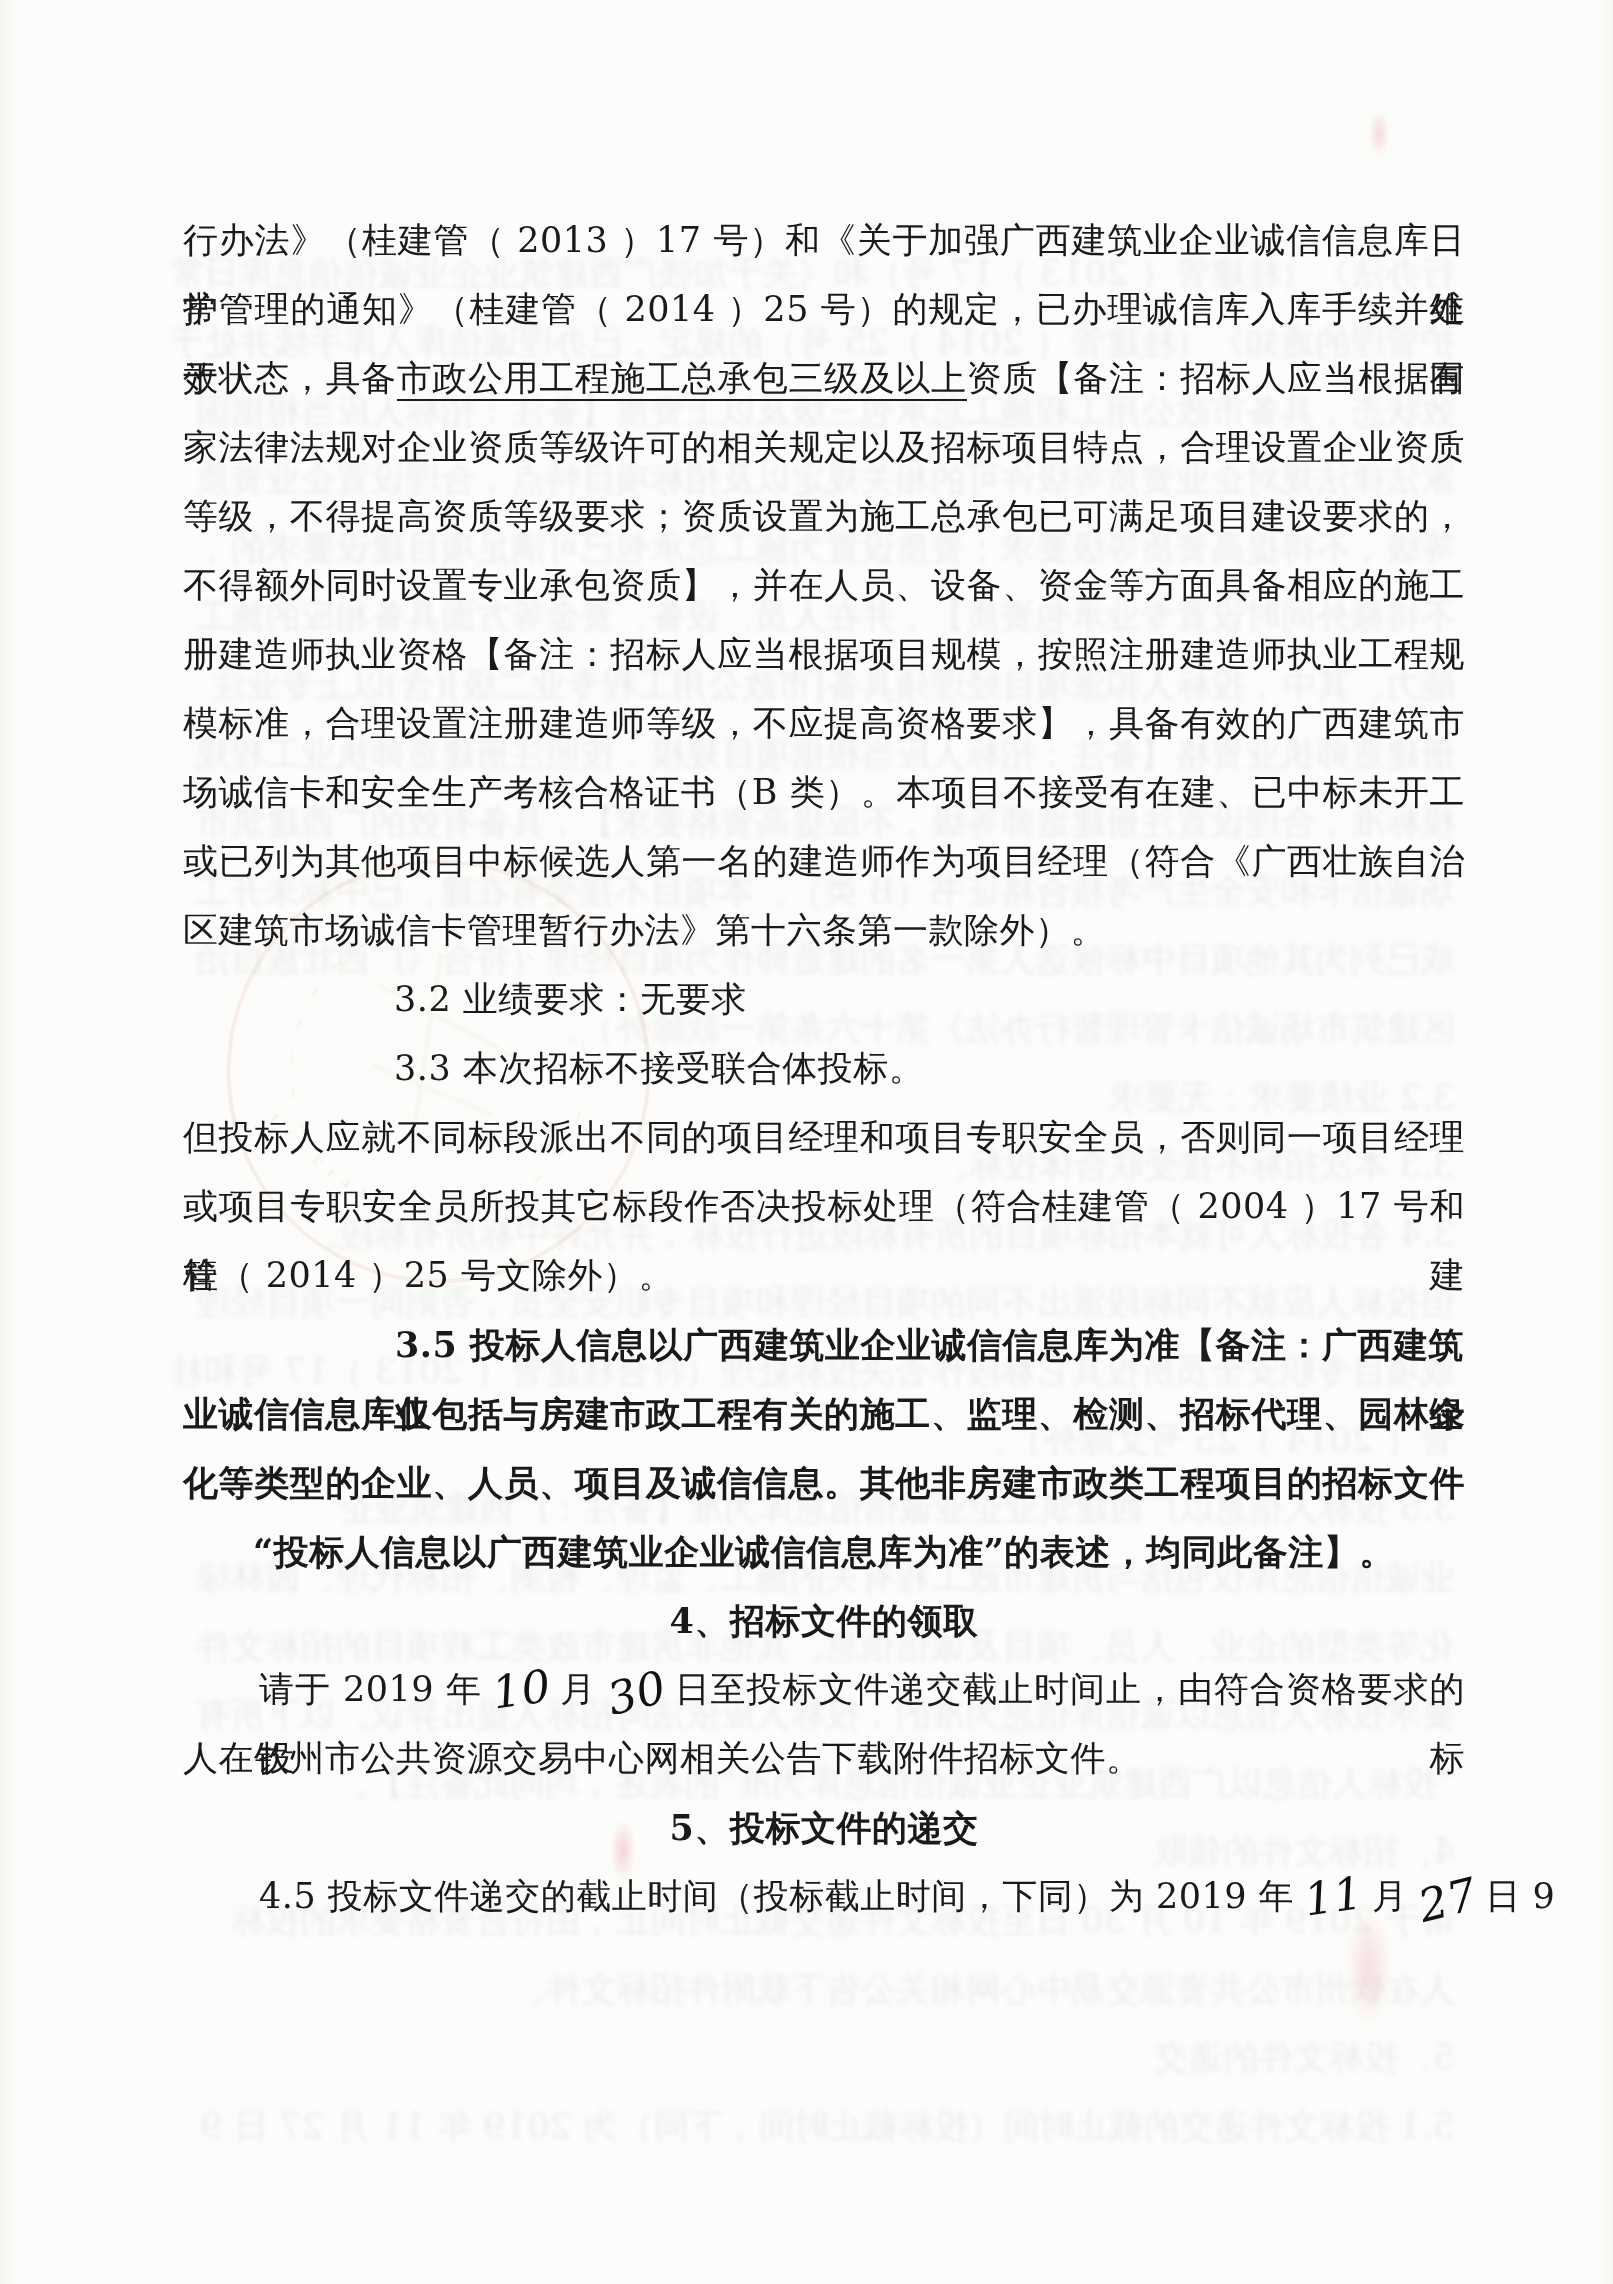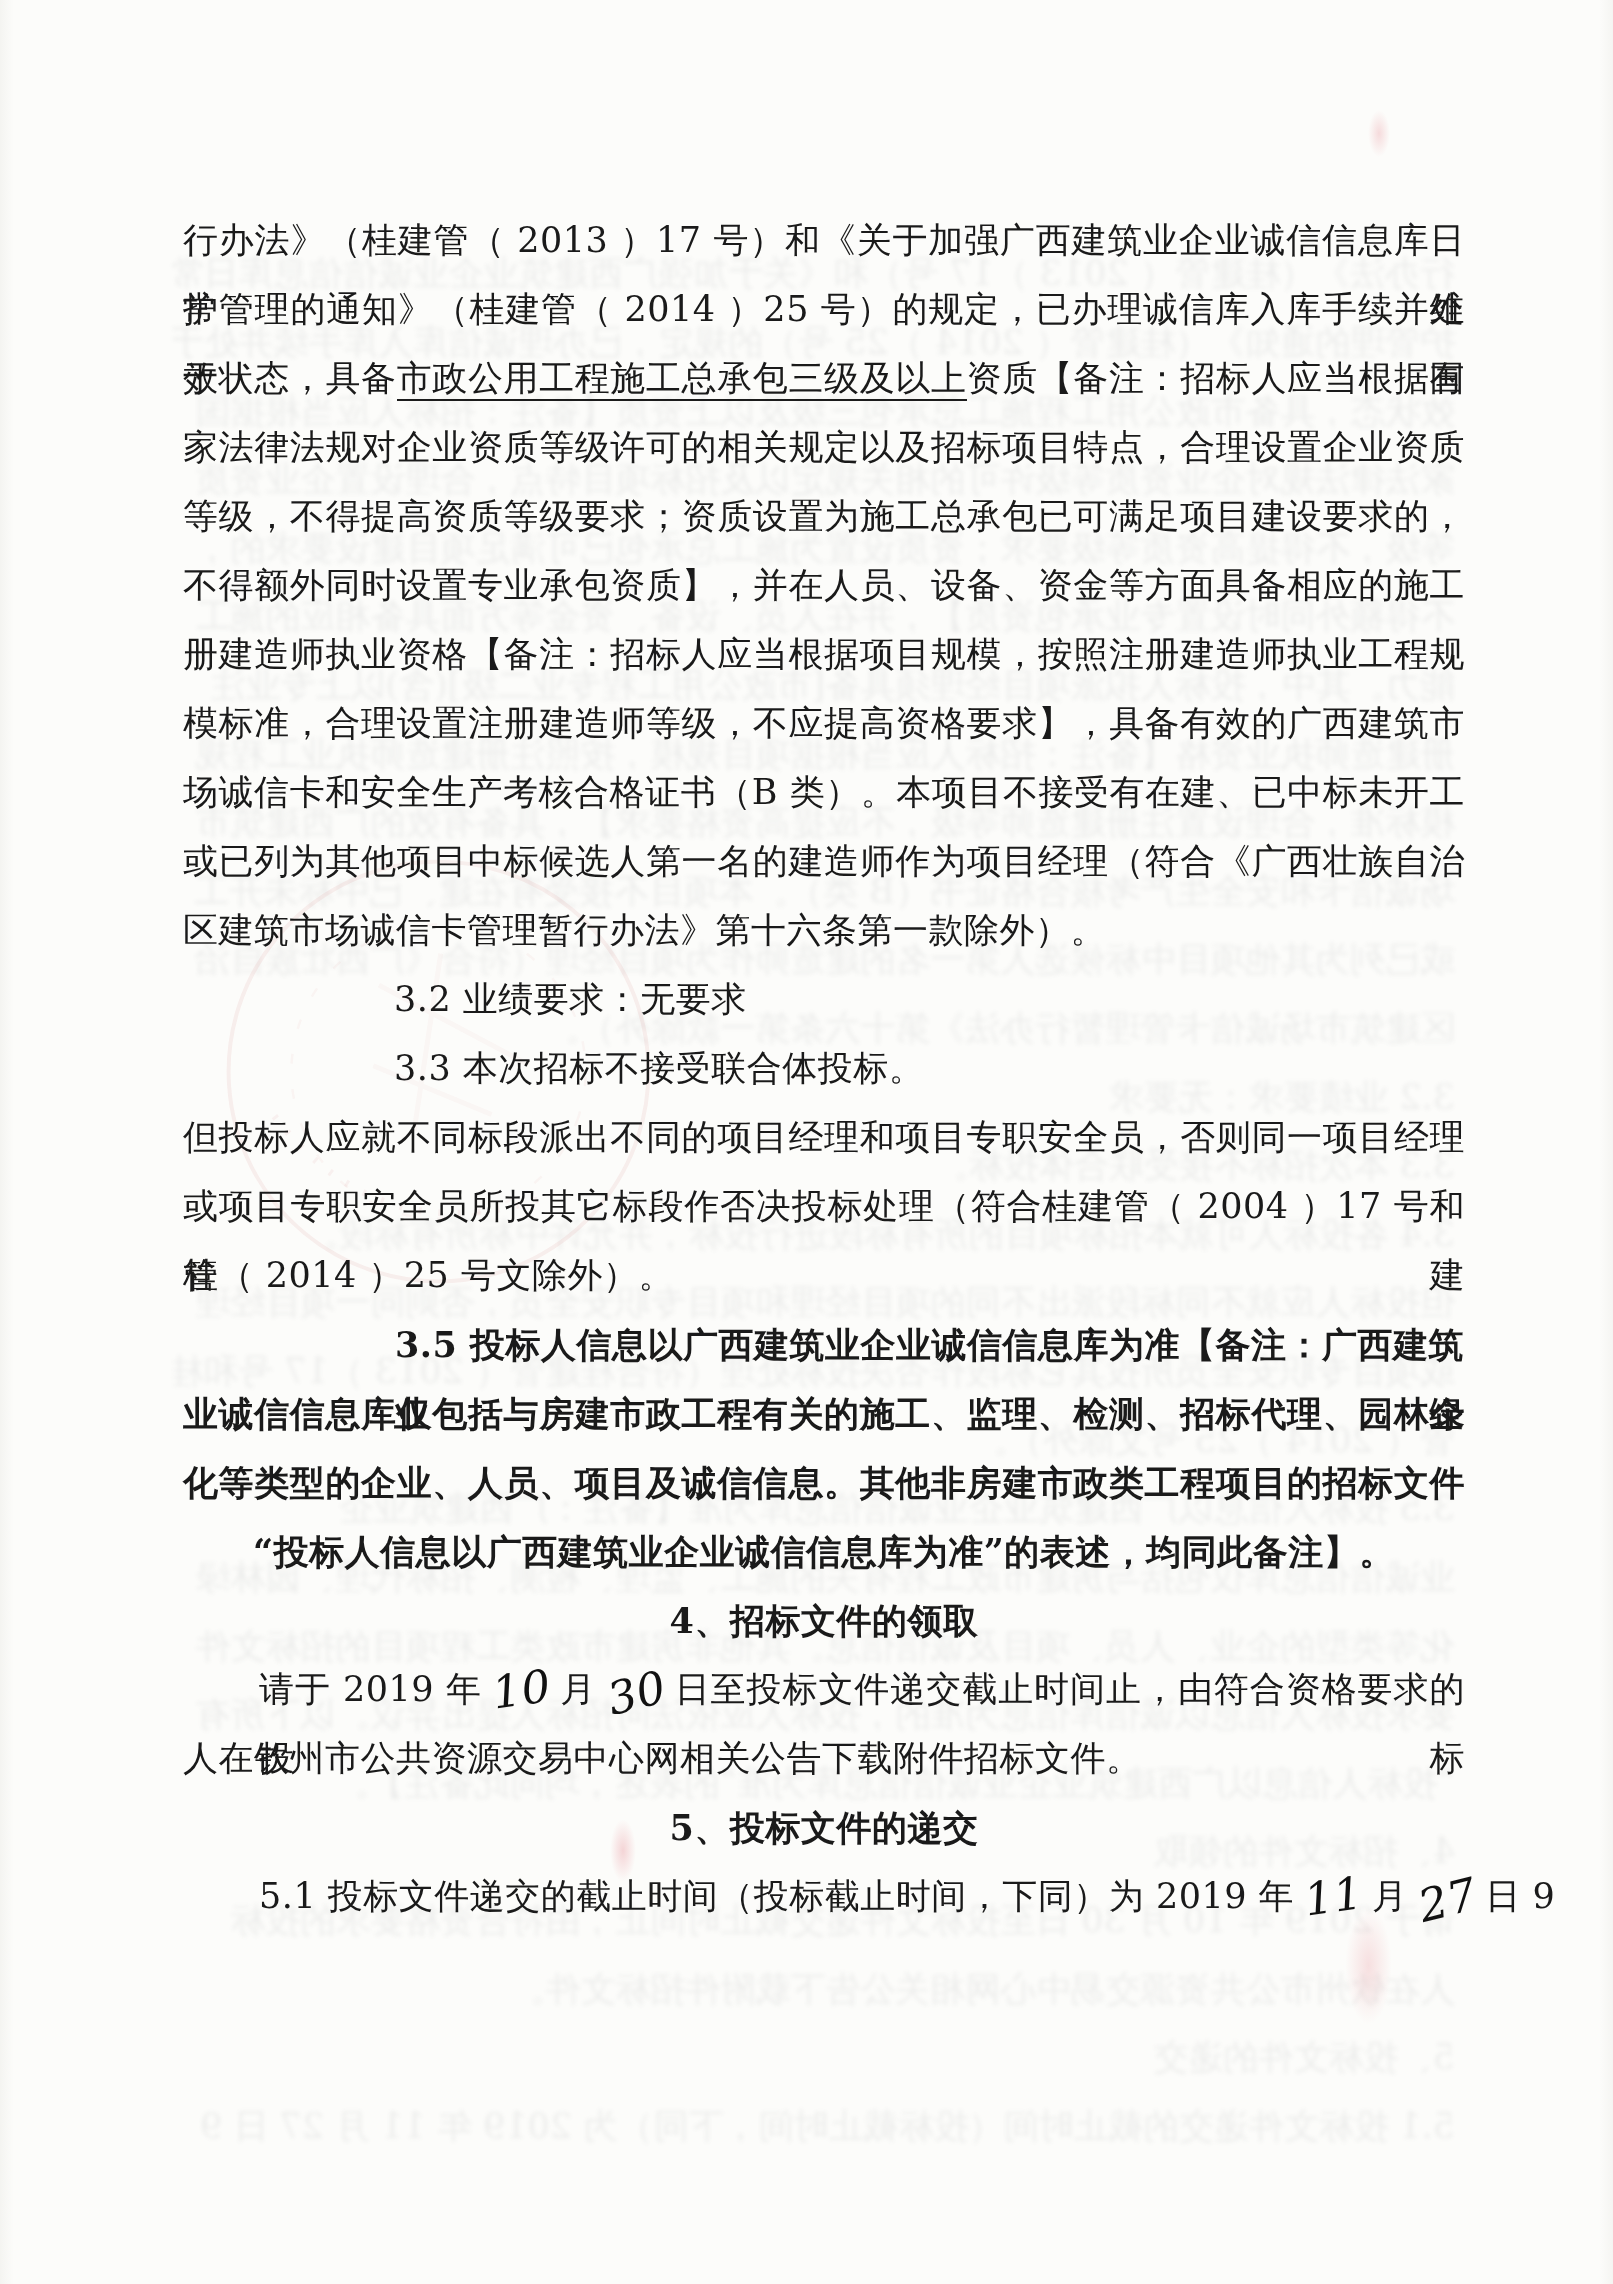--- a/index.html
+++ b/index.html
@@ -122,16 +122,16 @@
   <div class="line just b">业诚信信息库仅包括与房建市政工程有关的施工、监理、检测、招标代理、园林绿</div>
   <div class="line just b">化等类型的企业、人员、项目及诚信信息。其他非房建市政类工程项目的招标文件</div>
   <div class="line nw b">“投标人信息以广西建筑业企业诚信信息库为准”的表述，均同此备注】。</div>
   <div class="line nw b">4、招标文件的领取</div>
   <div class="line just ind-p">
     <span>请于 2019 年</span><span class="hw">10</span><span>月</span><span class="hw hw-day">30</span><span>日至投标文件递交截止时间止，由符合资格要求的投标</span>
   </div>
   <div class="line nw">人在钦州市公共资源交易中心网相关公告下载附件招标文件。</div>
   <div class="line nw b">5、投标文件的递交</div>
   <div class="line nw ind-p">
-    <span>5.1 投标文件递交的截止时间（投标截止时间，下同）为 2019 年</span><span class="hw">11</span><span>月</span><span class="hw hw-day">27</span><span>日 9</span>
+    <span>4.5 投标文件递交的截止时间（投标截止时间，下同）为 2019 年</span><span class="hw">11</span><span>月</span><span class="hw hw-day">27</span><span>日 9</span>
   </div>
 </div>
 
 
 </body></html>

